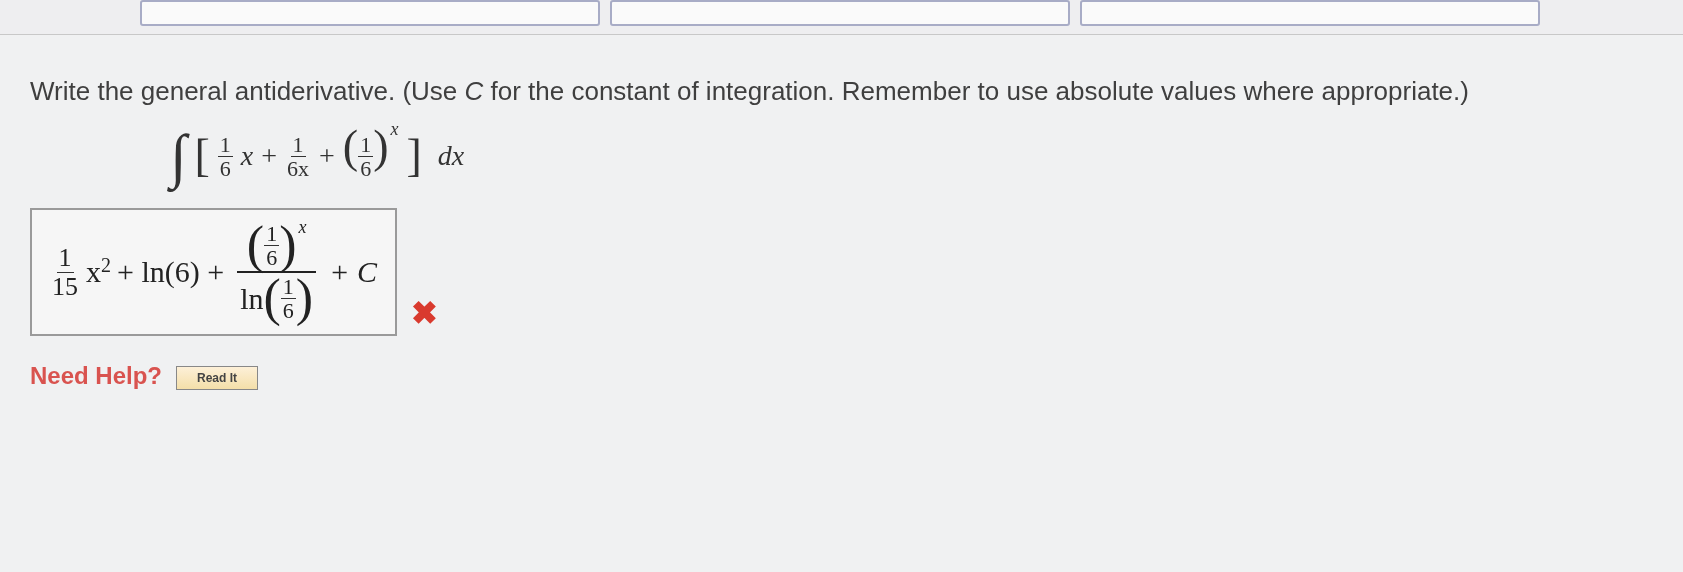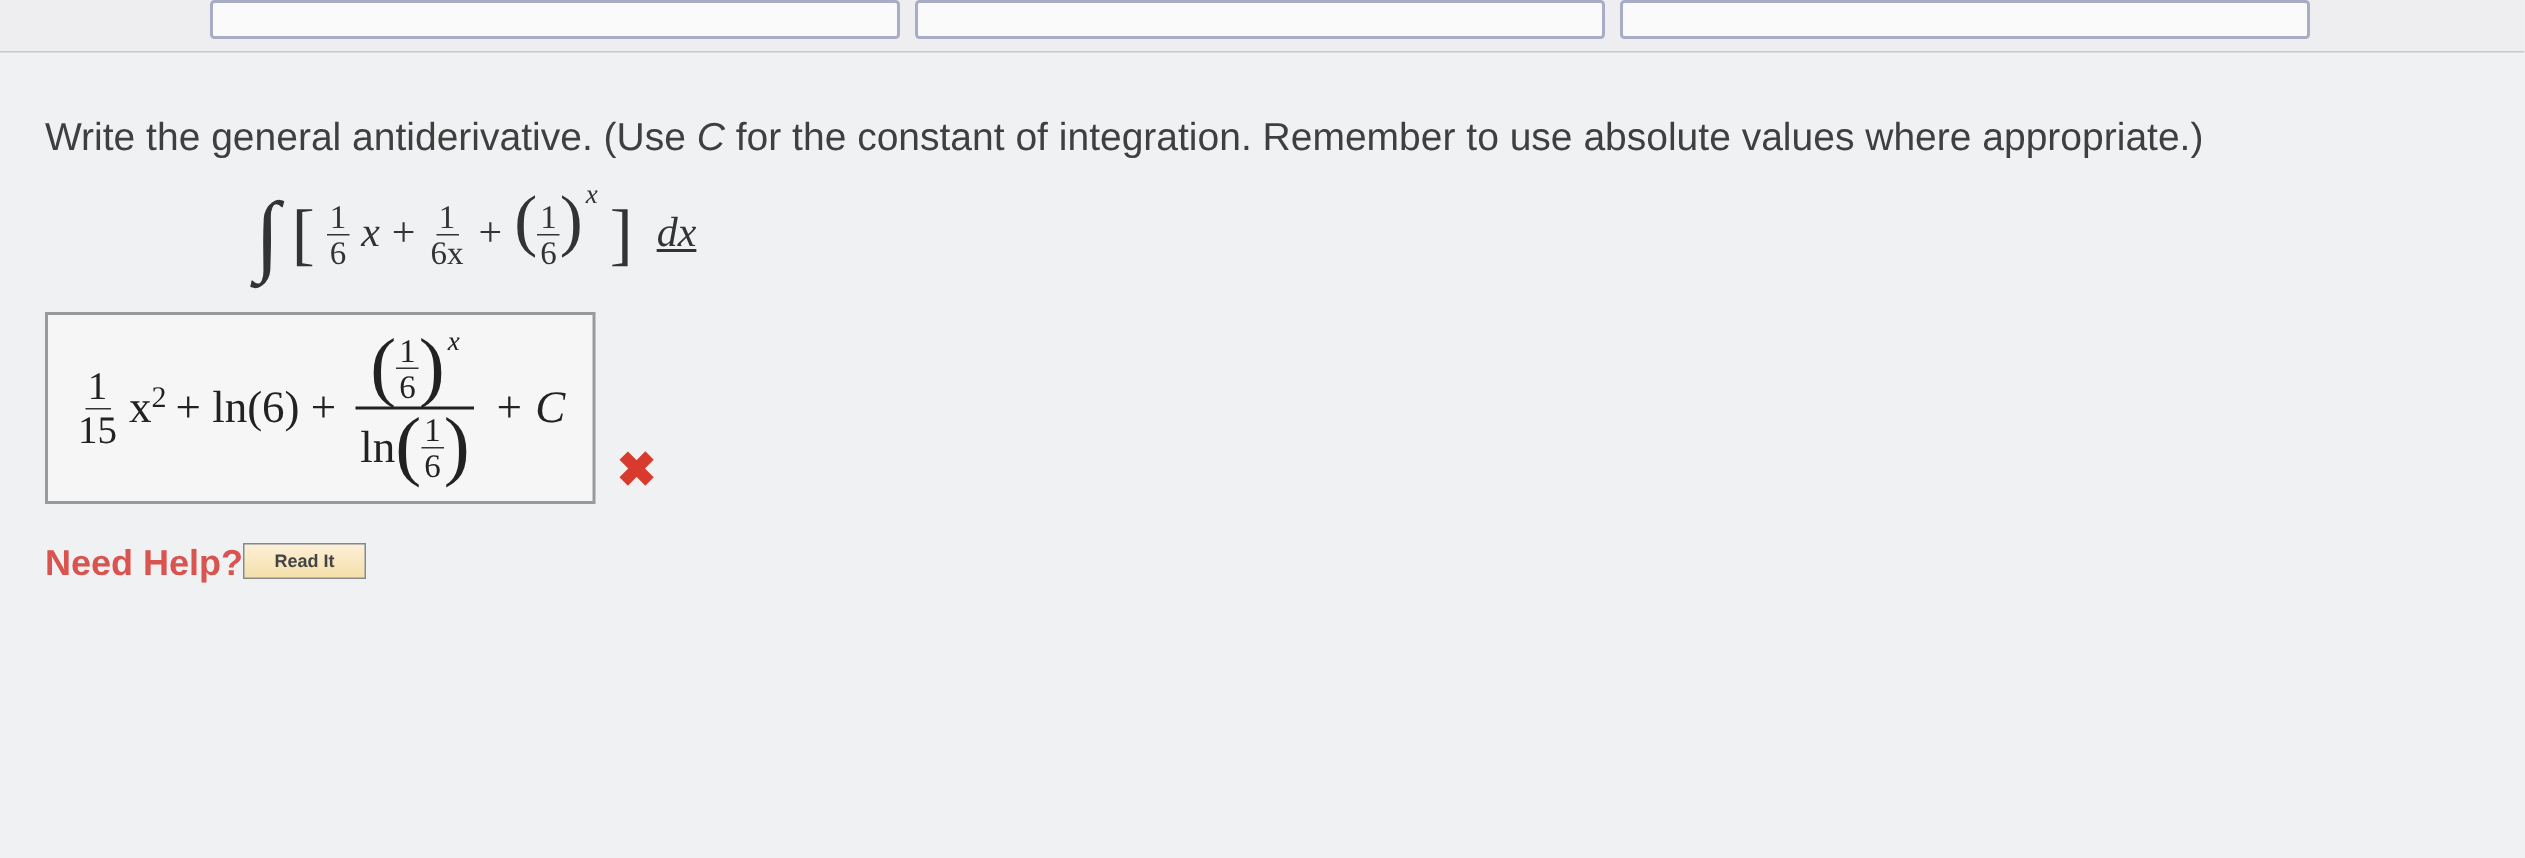--- a/index.html
+++ b/index.html
@@ -50,21 +50,21 @@
     display: inline-flex;
     flex-direction: column;
     align-items: center;
     vertical-align: middle;
     font-size: 22px;
     line-height: 1.05;
   }
   .frac .n { border-bottom: 1.5px solid #333; padding: 0 2px; }
   .frac .d { padding: 0 2px; }
   .sup { font-size: 18px; position: relative; top: -14px; margin-left: 2px; font-style: italic; }
-  .dx { font-style: italic; margin-left: 8px; text-decoration: underline; }
+  .dx { font-style: italic; margin-left: 8px; }
   .answer-row {
     display: flex;
     align-items: center;
     gap: 14px;
     margin-bottom: 26px;
   }
   .answer-box {
     border: 2px solid #9a9a9a;
     background: #f6f6f6;
     padding: 10px 18px;
@@ -85,22 +85,22 @@
   .over .bot { padding: 2px 10px; display:flex; align-items:center;justify-content:flex-end; }
   .x-mark {
     color: #d93a2e;
     font-size: 32px;
     font-weight: 900;
     align-self: flex-end;
     margin-bottom: 4px;
   }
   .help-row {
     display: flex;
-    align-items: flex-start;
-    gap: 0;
+    align-items: flex-end;
+    gap: 14px;
   }
   .need-help {
     color: #d9534f;
     font-size: 24px;
     font-weight: 700;
   }
   .read-btn {
     border: 1px solid #888;
     background: linear-gradient(#fdf0d8, #f4dfa9);
     color: #444;

